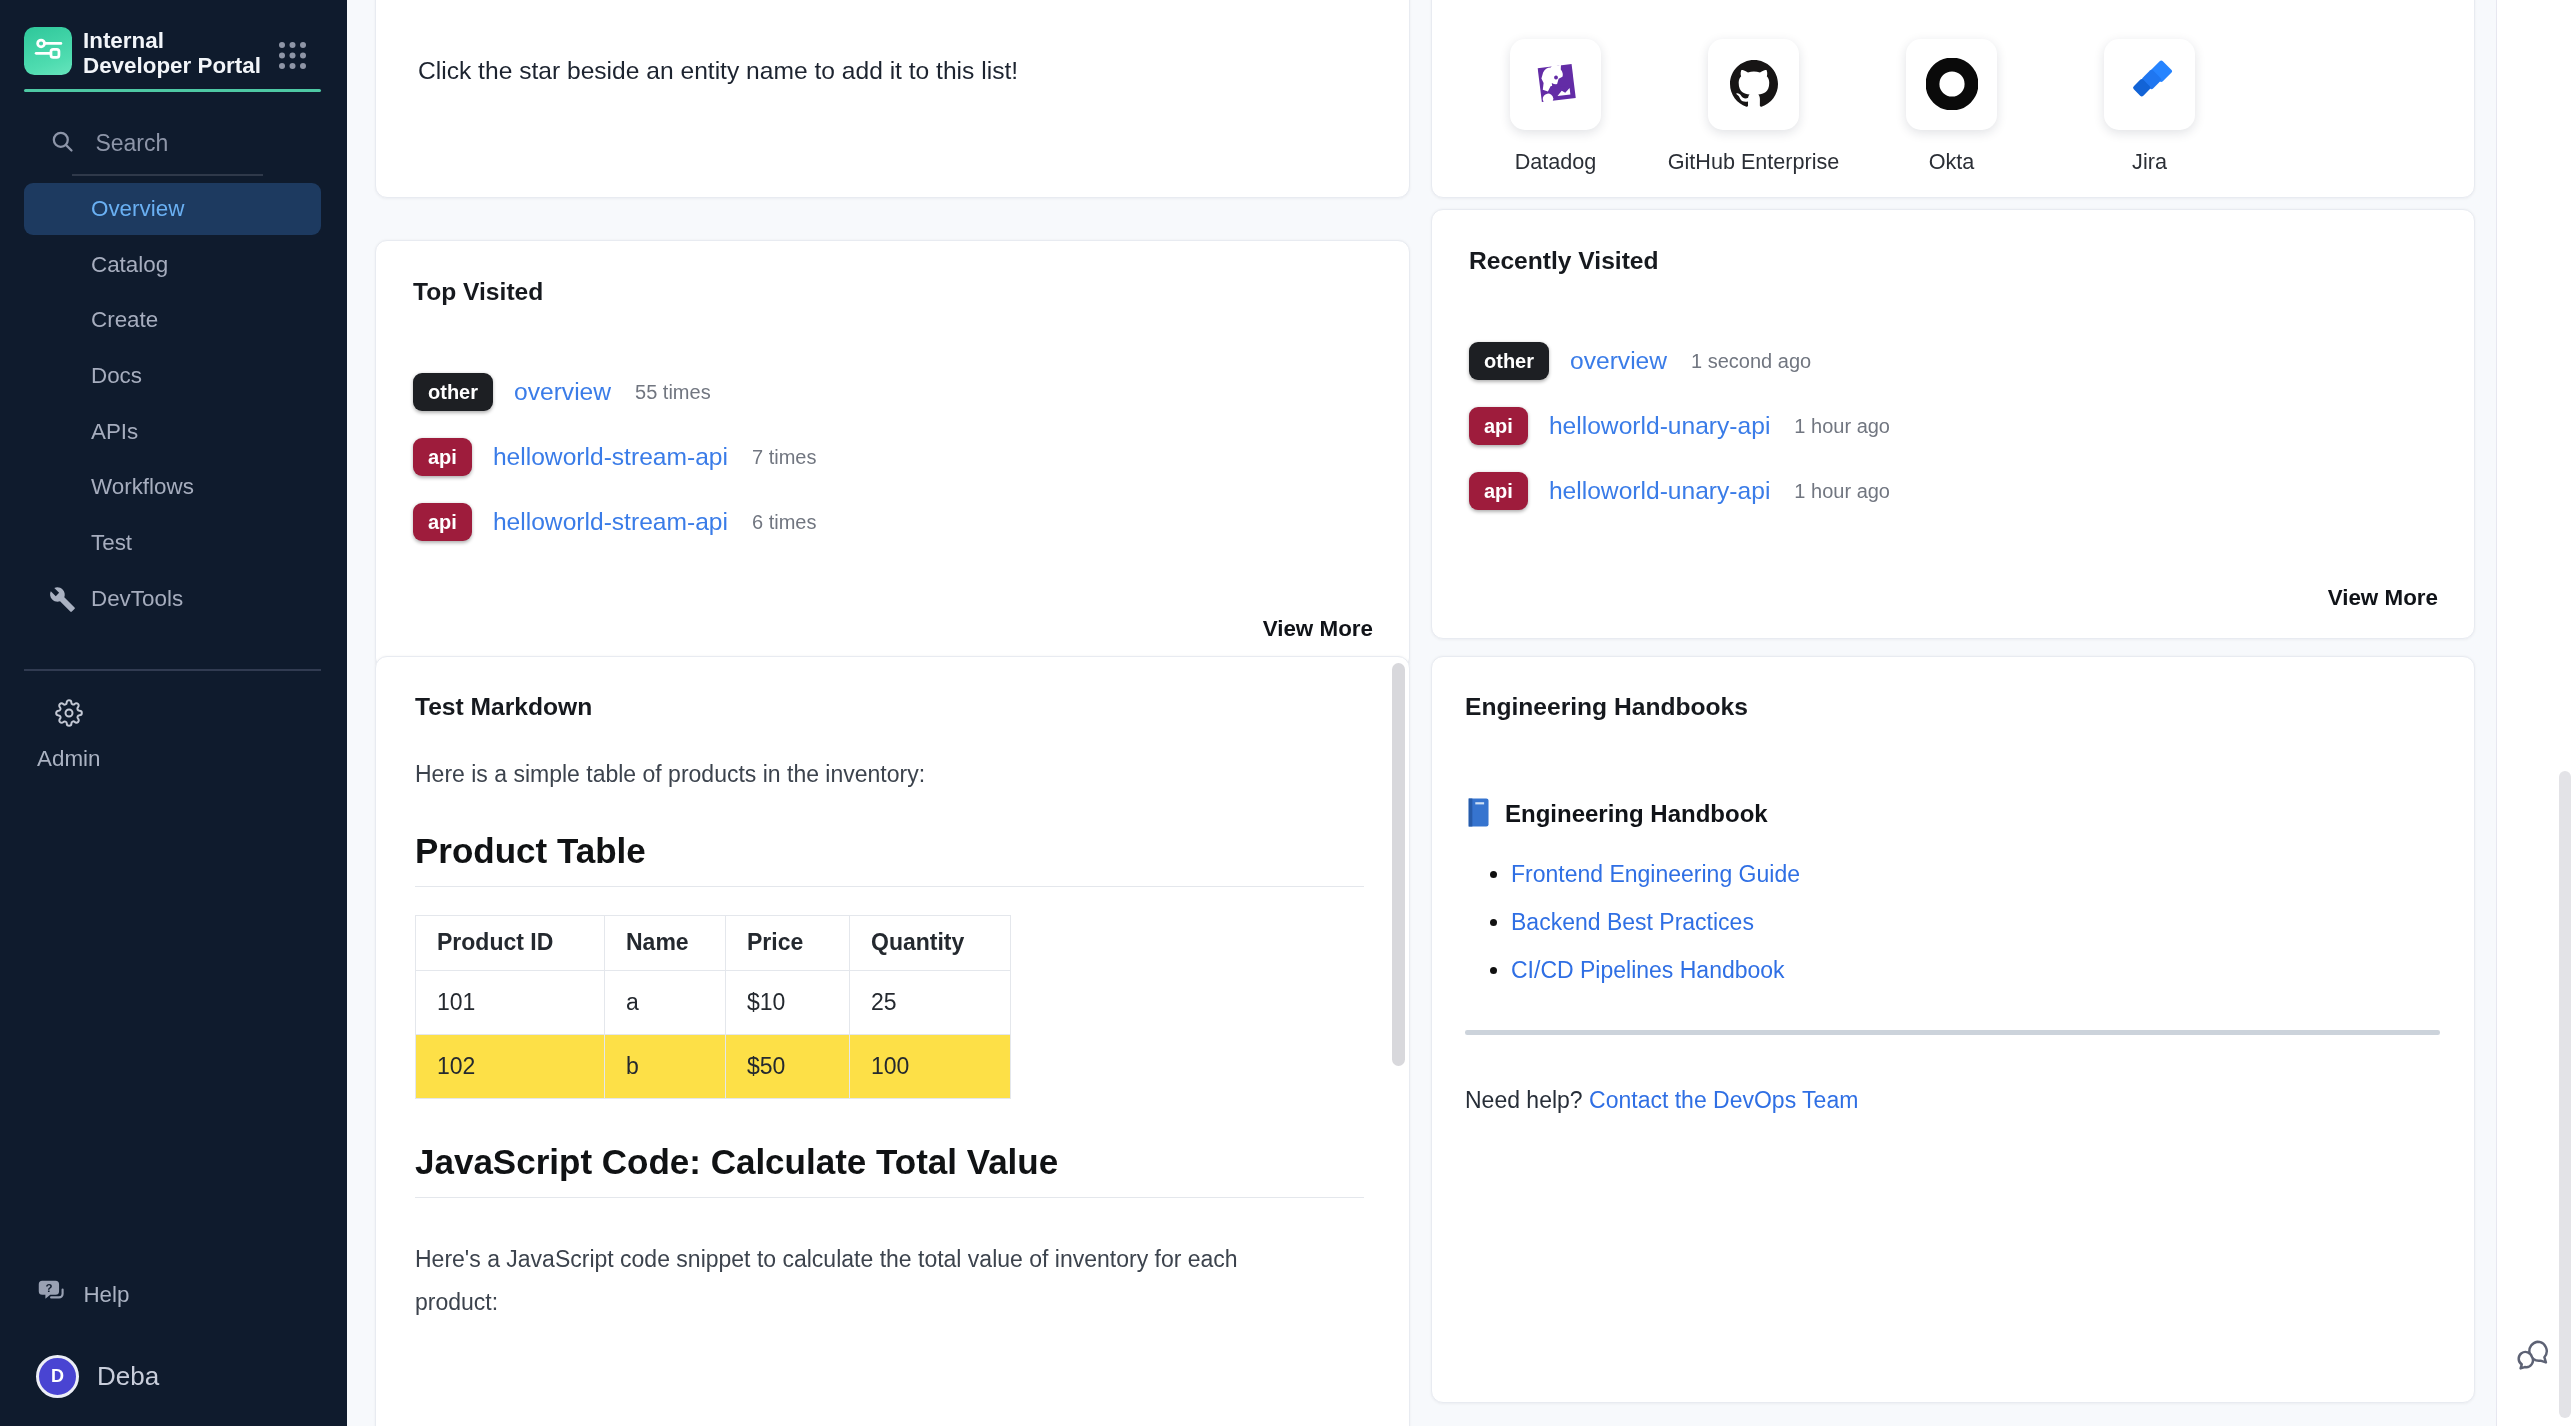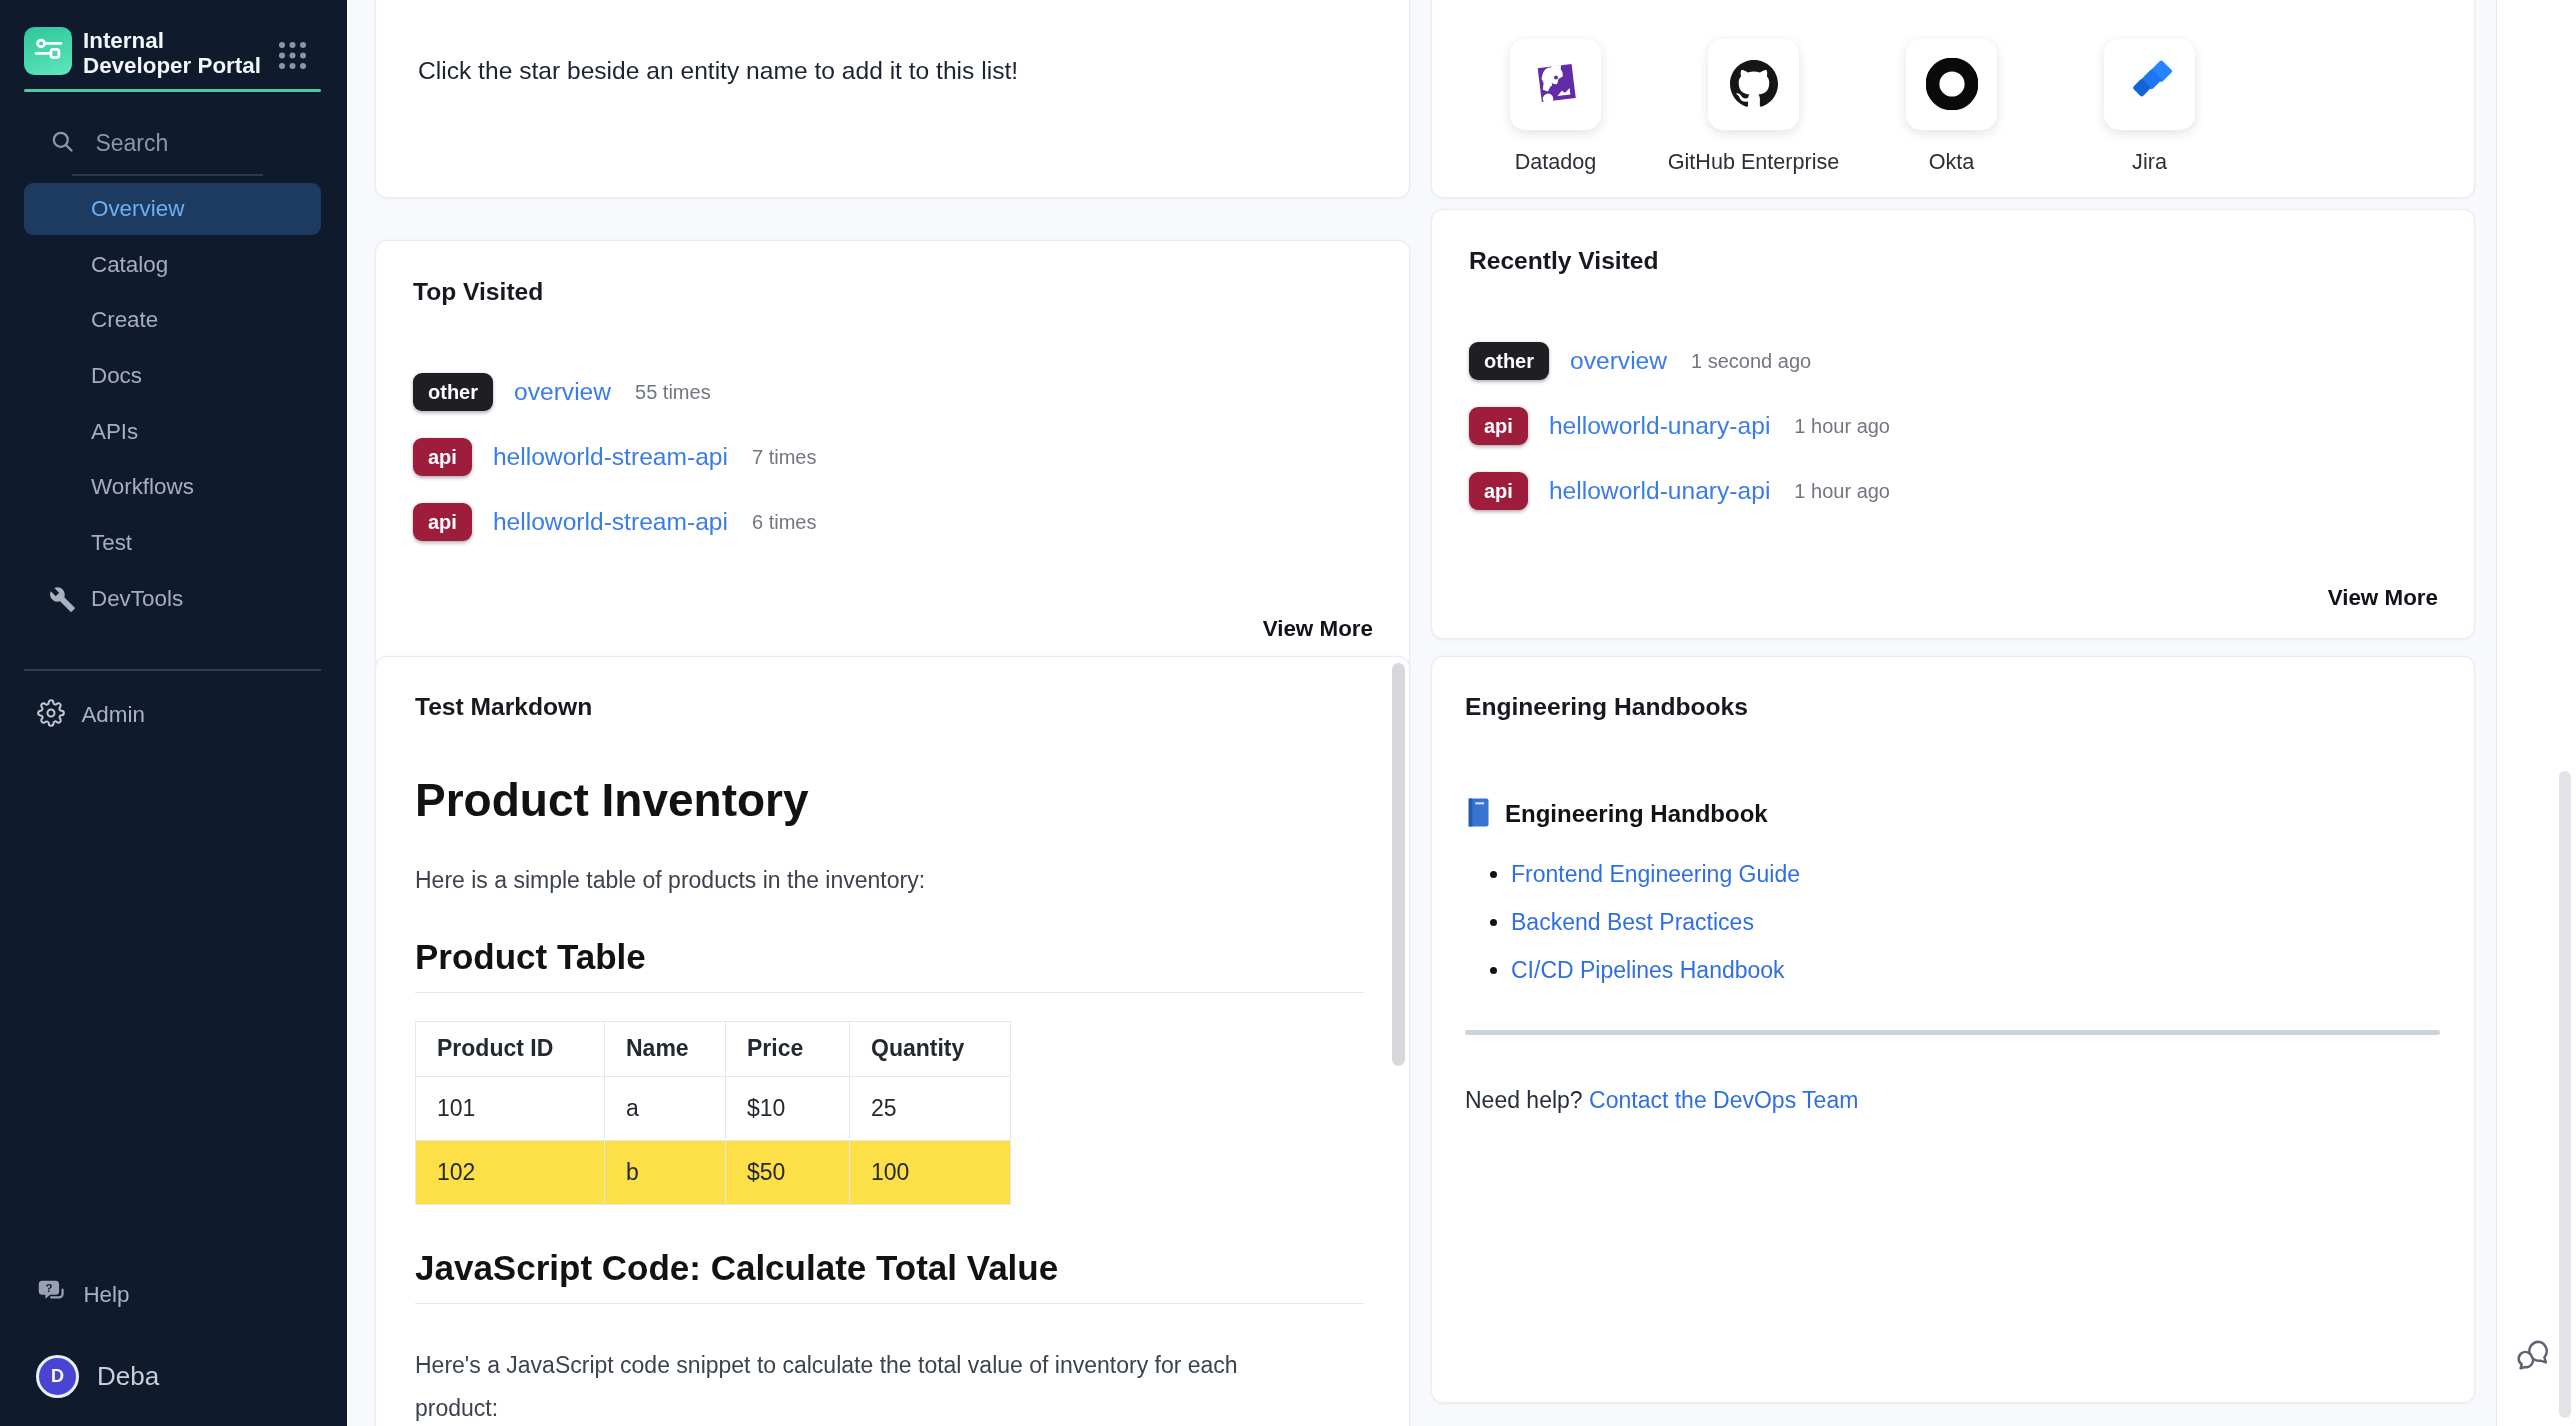--- a/index.html
+++ b/index.html
@@ -19,21 +19,21 @@
   .search-label{font-size:23px;color:#8d95a8;}
   .search-rule{position:absolute;left:72px;top:174px;width:191px;height:1.5px;background:#4a5263;opacity:.55;}
   .nav{position:absolute;left:24px;top:183px;width:297px;}
   .nav-item{position:relative;height:52px;border-radius:9px;display:flex;align-items:center;
     margin-bottom:3.7px;cursor:pointer;}
   .nav-item .nav-label{margin-left:67px;font-size:22.4px;color:#a6adbe;}
   .nav-item.selected{background:#1d3a60;}
   .nav-item.selected .nav-label{color:#6ab0f3;}
   .nav-item .nav-ic{position:absolute;left:25px;top:12.7px;width:27px;height:27px;}
   .side-rule{position:absolute;left:24px;top:669px;width:297px;height:1.5px;background:#39435a;opacity:.8;}
-  .admin-row{position:absolute;left:37px;top:699px;display:flex;align-items:center;gap:16.4px;}
+  .admin-row{position:absolute;left:37px;top:699px;display:flex;align-items:center;gap:16.4px;flex-direction:column;}
   .admin-label,.help-label{font-size:22.4px;color:#aab2c2;}
   .help-row{position:absolute;left:37px;top:1278px;display:flex;align-items:center;gap:16.4px;}
   .user-row{position:absolute;left:36px;top:1355px;display:flex;align-items:center;gap:18px;}
   .avatar{width:37px;height:37px;border-radius:50%;background:#4944d2;border:3px solid #eceef6;
     display:flex;align-items:center;justify-content:center;font-size:18px;font-weight:700;color:#fff;}
   .user-name{font-size:26px;color:#c9cedb;}
 
   
   .card{position:absolute;background:#ffffff;border:0.7px solid #e8ebf1;border-radius:12px;
     box-shadow:0 0.7px 3px rgba(16,24,40,.05);box-sizing:border-box;}
@@ -287,21 +287,20 @@
         <span class="chip chip-api">api</span>
         <a class="visit-link" href="#">helloworld-unary-api</a>
         <span class="visit-meta">1 hour ago</span>
       </div>
     </div>
     <div class="view-more">View More</div>
   </div>
 
   <div class="card md-card">
     <div class="card-title">Test Markdown</div>
-    <div class="md-h1">Product Inventory</div>
     <p class="md-p">Here is a simple table of products in the inventory:</p>
     <div class="md-h2">Product Table</div>
     <table class="md-table">
       <thead>
         <tr>
           <th class="col-id">Product ID</th>
           <th class="col-name">Name</th>
           <th class="col-price">Price</th>
           <th class="col-qty">Quantity</th>
         </tr>

